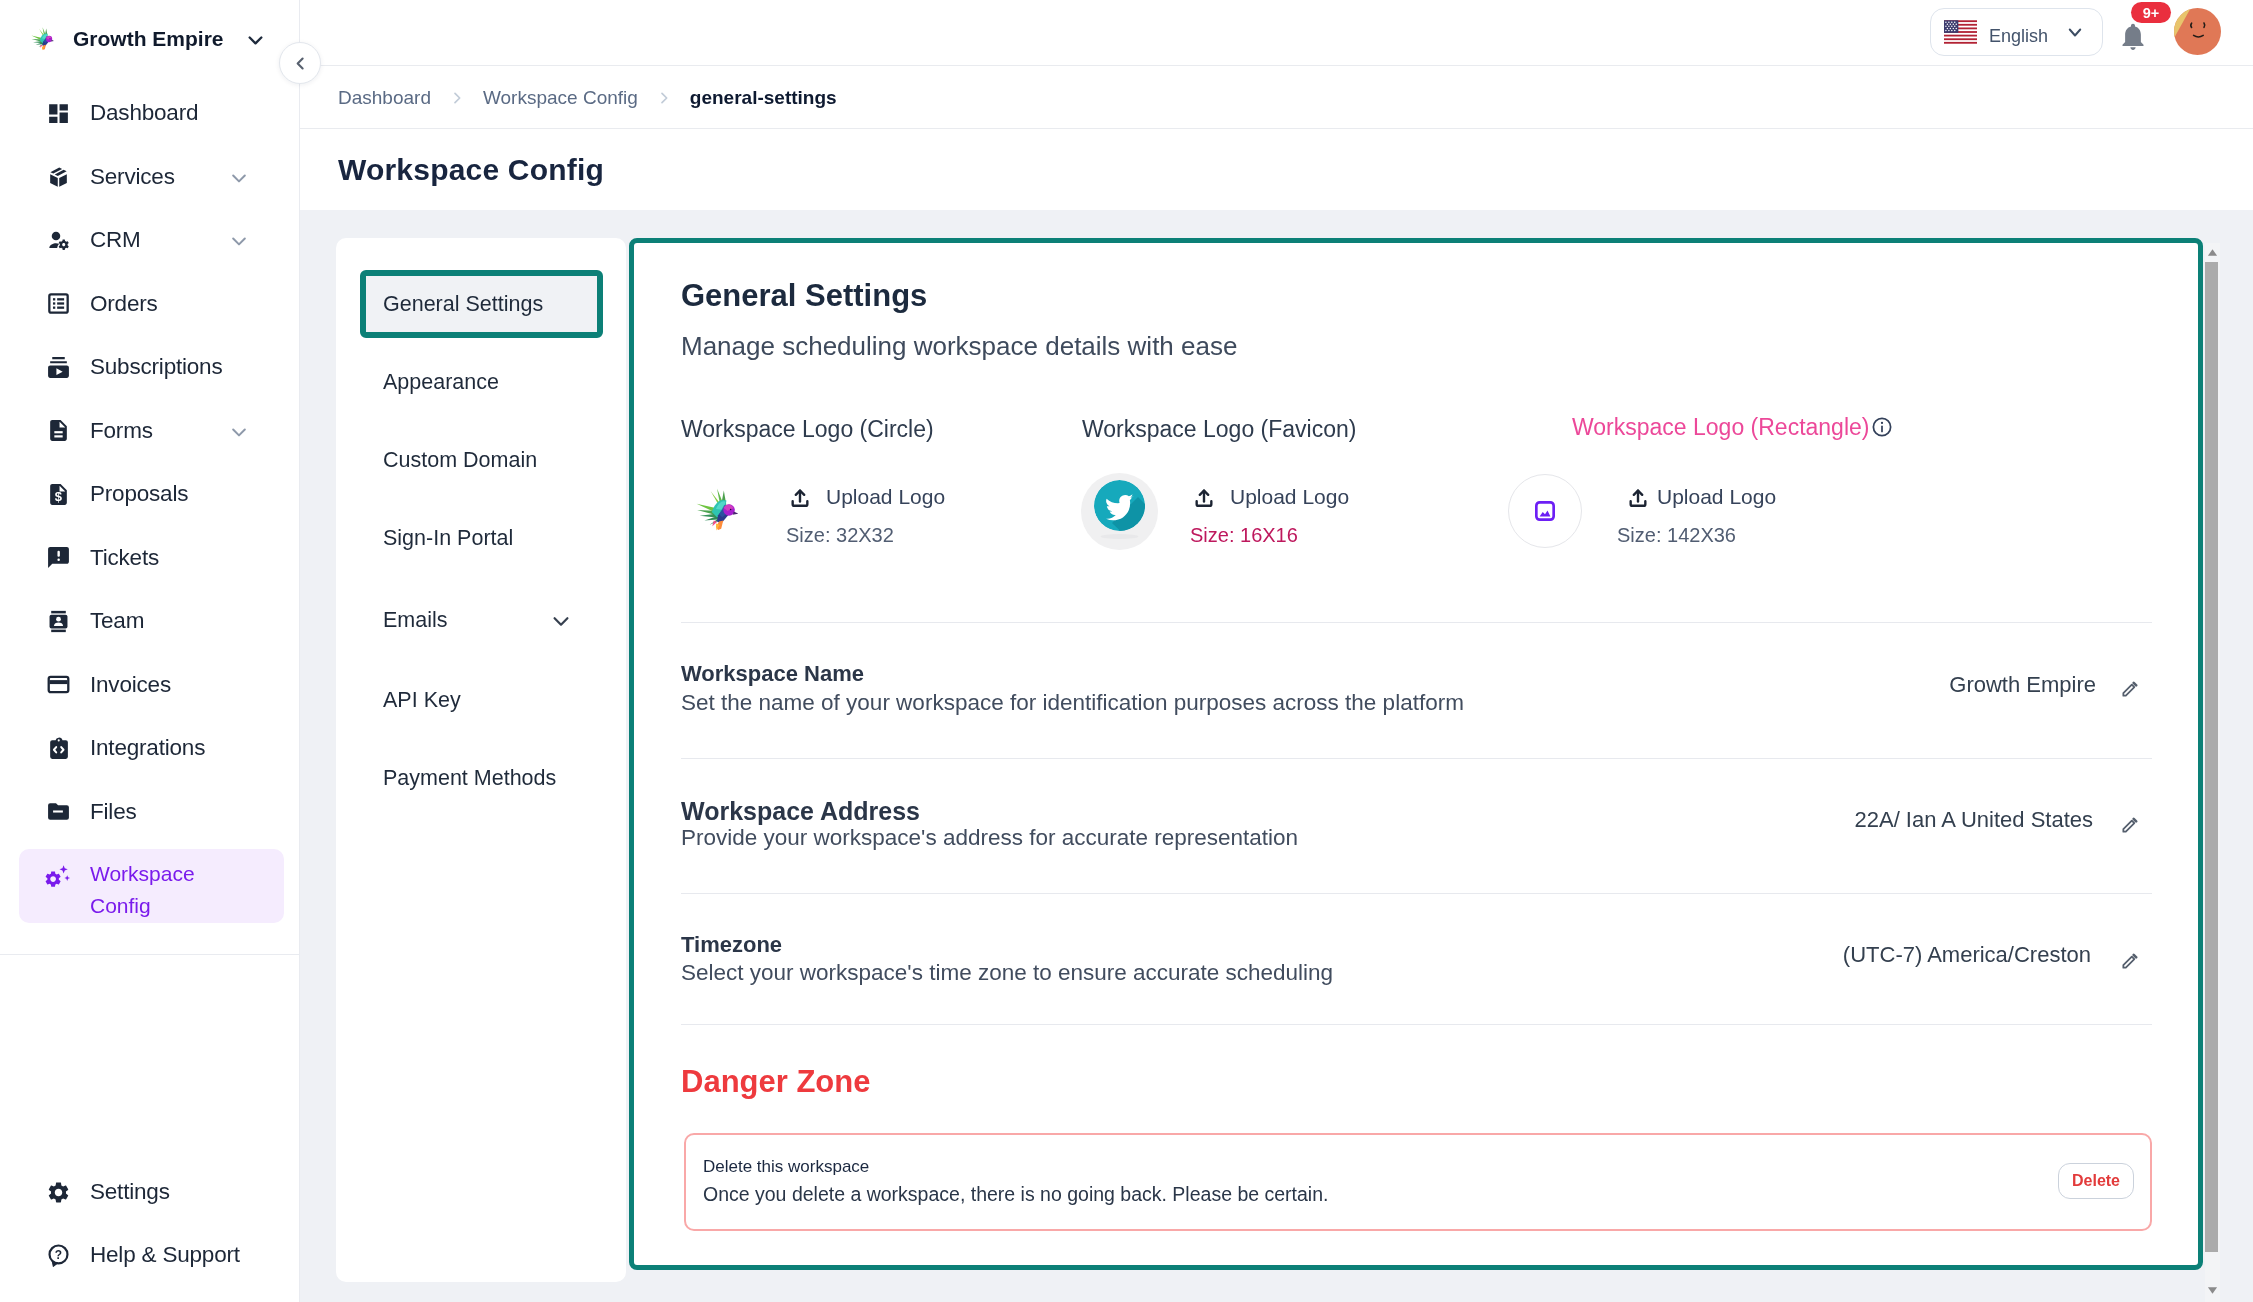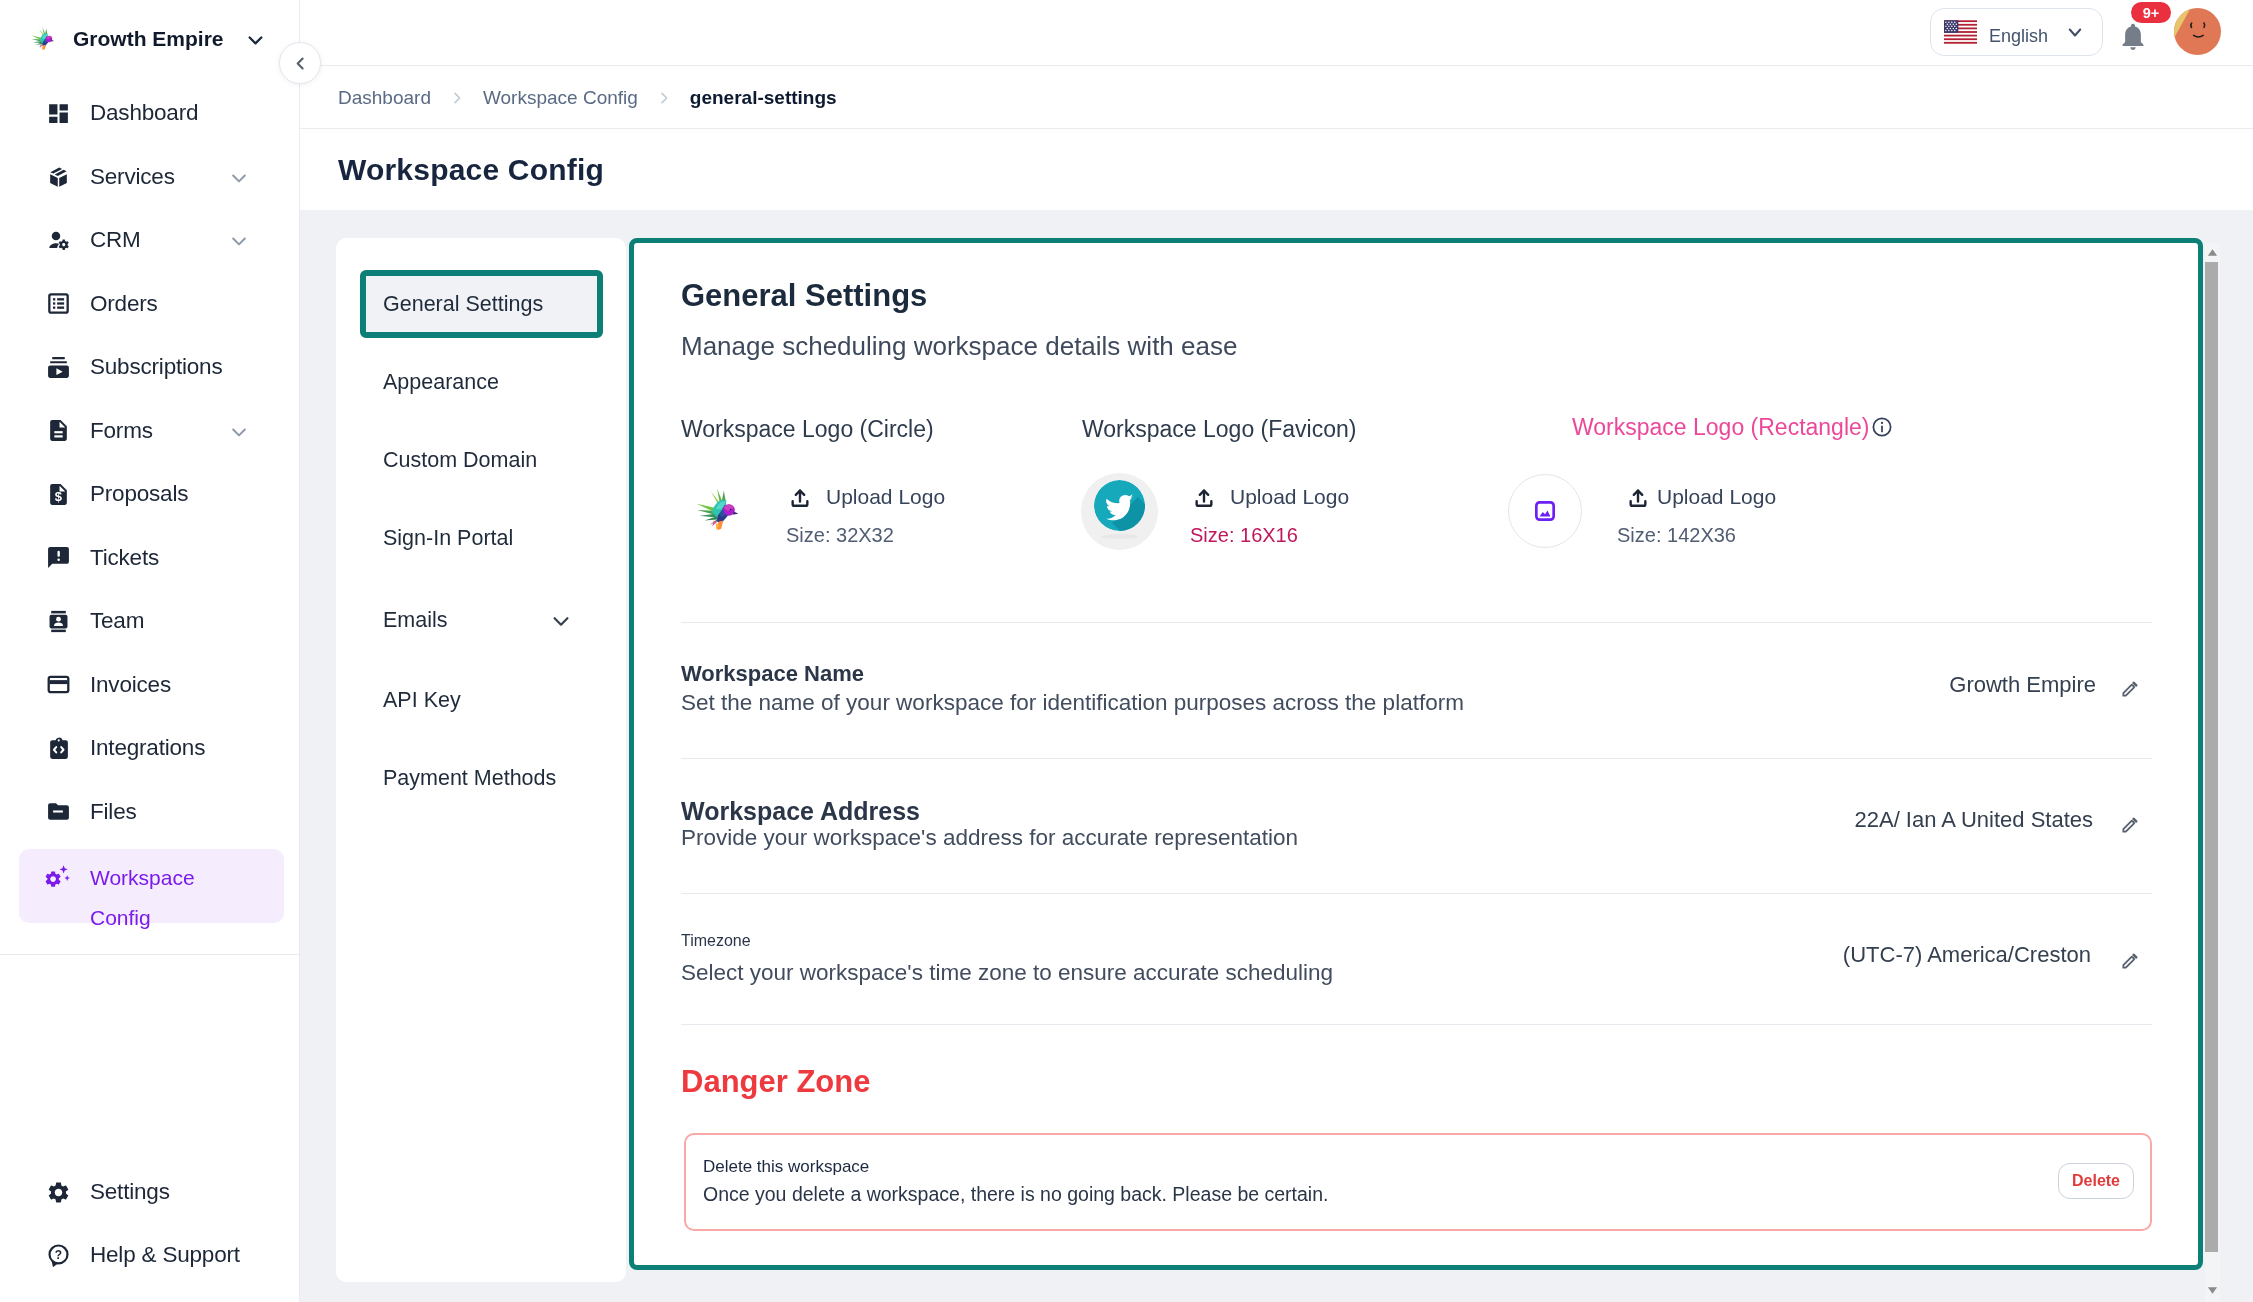--- a/index.html
+++ b/index.html
@@ -167,21 +167,21 @@
 <div class="abs ct" style="left:90px;top:791.5px;height:40px;font-size:22.5px;letter-spacing:-0.2px;color:#1d2737">Files</div>
 
 <div class="abs" style="left:19px;top:849px;width:265px;height:74px;border-radius:10px;background:#f5ecfe"></div>
 <svg class="abs" style="left:43px;top:864px" width="28" height="28" viewBox="0 0 28 28" fill="#7a1bec">
       <g transform="translate(0.5,5.5) scale(0.8)">
         <path d="M19.14 12.94c.04-.3.06-.61.06-.94 0-.32-.02-.64-.07-.94l2.03-1.58c.18-.14.23-.41.12-.61l-1.92-3.32c-.12-.22-.37-.29-.59-.22l-2.39.96c-.5-.38-1.03-.7-1.62-.94l-.36-2.54c-.04-.24-.24-.41-.48-.41h-3.84c-.24 0-.43.17-.47.41l-.36 2.54c-.59.24-1.13.57-1.62.94l-2.39-.96c-.22-.08-.47 0-.59.22L2.74 8.87c-.12.21-.08.47.12.61l2.03 1.58c-.05.3-.09.63-.09.94s.02.64.07.94l-2.03 1.58c-.18.14-.23.41-.12.61l1.92 3.32c.12.22.37.29.59.22l2.39-.96c.5.38 1.03.7 1.62.94l.36 2.54c.05.24.24.41.48.41h3.84c.24 0 .44-.17.47-.41l.36-2.54c.59-.24 1.13-.56 1.62-.94l2.39.96c.22.08.47 0 .59-.22l1.92-3.32c.12-.22.07-.47-.12-.61l-2.01-1.58zM12 15.6c-1.98 0-3.6-1.62-3.6-3.6s1.62-3.6 3.6-3.6 3.6 1.62 3.6 3.6-1.62 3.6-3.6 3.6z"></path>
       </g>
       <path d="M20.6 1.2l1.15 3 3 1.15-3 1.15-1.15 3-1.15-3-3-1.15 3-1.15z"></path>
       <path d="M24.2 11.2l.8 2.05 2.05.8-2.05.8-.8 2.05-.8-2.05-2.05-.8 2.05-.8z"></path>
     </svg>
-<div class="abs" style="left:90px;top:858px;font-size:21px;line-height:40px;color:#7a1bec">Workspace<br>Config</div>
+<div class="abs" style="left:90px;top:858px;font-size:21px;line-height:32px;color:#7a1bec">Workspace<br>Config</div>
 
 <div class="abs" style="left:0;top:954px;width:299px;height:1px;background:#e9ebf0"></div>
 
 <svg class="abs" style="left:46px;top:1180px" width="25" height="25" viewBox="0 0 24 24" fill="#1d2737">
       <path d="M19.14 12.94c.04-.3.06-.61.06-.94 0-.32-.02-.64-.07-.94l2.03-1.58c.18-.14.23-.41.12-.61l-1.92-3.32c-.12-.22-.37-.29-.59-.22l-2.39.96c-.5-.38-1.03-.7-1.62-.94l-.36-2.54c-.04-.24-.24-.41-.48-.41h-3.84c-.24 0-.43.17-.47.41l-.36 2.54c-.59.24-1.13.57-1.62.94l-2.39-.96c-.22-.08-.47 0-.59.22L2.74 8.87c-.12.21-.08.47.12.61l2.03 1.58c-.05.3-.09.63-.09.94s.02.64.07.94l-2.03 1.58c-.18.14-.23.41-.12.61l1.92 3.32c.12.22.37.29.59.22l2.39-.96c.5.38 1.03.7 1.62.94l.36 2.54c.05.24.24.41.48.41h3.84c.24 0 .44-.17.47-.41l.36-2.54c.59-.24 1.13-.56 1.62-.94l2.39.96c.22.08.47 0 .59-.22l1.92-3.32c.12-.22.07-.47-.12-.61l-2.01-1.58zM12 15.6c-1.98 0-3.6-1.62-3.6-3.6s1.62-3.6 3.6-3.6 3.6 1.62 3.6 3.6-1.62 3.6-3.6 3.6z"></path>
     </svg>
 <div class="abs ct" style="left:90px;top:1172px;height:40px;font-size:22.5px;letter-spacing:-0.2px;color:#1d2737">Settings</div>
 
 <svg class="abs" style="left:46px;top:1243px" width="25" height="25" viewBox="0 0 24 24">
       <circle cx="12" cy="11" r="8.6" fill="none" stroke="#1d2737" stroke-width="2.1"></circle>
@@ -367,21 +367,21 @@
 
 <div class="abs" style="left:681px;top:797px;font-size:25px;font-weight:bold;color:#2b3648">Workspace Address</div>
 <div class="abs" style="left:681px;top:825px;font-size:22.5px;color:#414c5e">Provide your workspace's address for accurate representation</div>
 <div class="abs" style="right:160px;top:807px;font-size:22px;color:#34404f">22A/ Ian A United States</div>
 <svg class="abs" style="left:2120px;top:815px" width="20" height="20" viewBox="0 0 24 24" fill="none" stroke="#555f6d" stroke-width="2.1" stroke-linecap="round" stroke-linejoin="round">
       <path d="M14.2 6.8 L17.2 9.8 L7 20 H4 V17 Z"></path>
       <path d="M16.4 4.6 L19.4 7.6" stroke-width="3.2"></path>
     </svg>
 <div class="abs" style="left:681px;top:893px;width:1471px;height:1px;background:#e7e9ee"></div>
 
-<div class="abs" style="left:681px;top:932px;font-size:16px;font-weight:normal;color:#2b3648">Timezone</div>
+<div class="abs" style="left:681px;top:932px;font-size:22px;font-weight:bold;color:#2b3648">Timezone</div>
 <div class="abs" style="left:681px;top:960px;font-size:22.5px;color:#414c5e">Select your workspace's time zone to ensure accurate scheduling</div>
 <div class="abs" style="right:162px;top:942px;font-size:22px;color:#34404f">(UTC-7) America/Creston</div>
 <svg class="abs" style="left:2120px;top:951px" width="20" height="20" viewBox="0 0 24 24" fill="none" stroke="#555f6d" stroke-width="2.1" stroke-linecap="round" stroke-linejoin="round">
       <path d="M14.2 6.8 L17.2 9.8 L7 20 H4 V17 Z"></path>
       <path d="M16.4 4.6 L19.4 7.6" stroke-width="3.2"></path>
     </svg>
 <div class="abs" style="left:681px;top:1024px;width:1471px;height:1px;background:#e7e9ee"></div>
 
 <div class="abs" style="left:681px;top:1064px;font-size:31px;font-weight:bold;color:#ee3a3e">Danger Zone</div>
 <div class="abs" style="left:684px;top:1133px;width:1468px;height:98px;border:2.5px solid #f9a8a8;border-radius:10px;background:#fff"></div>

